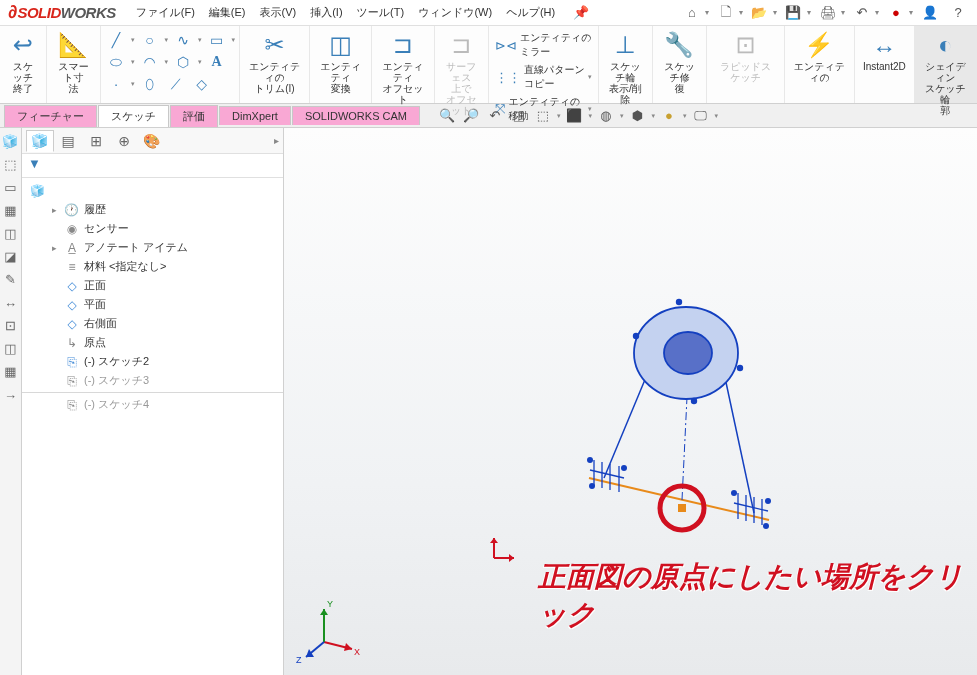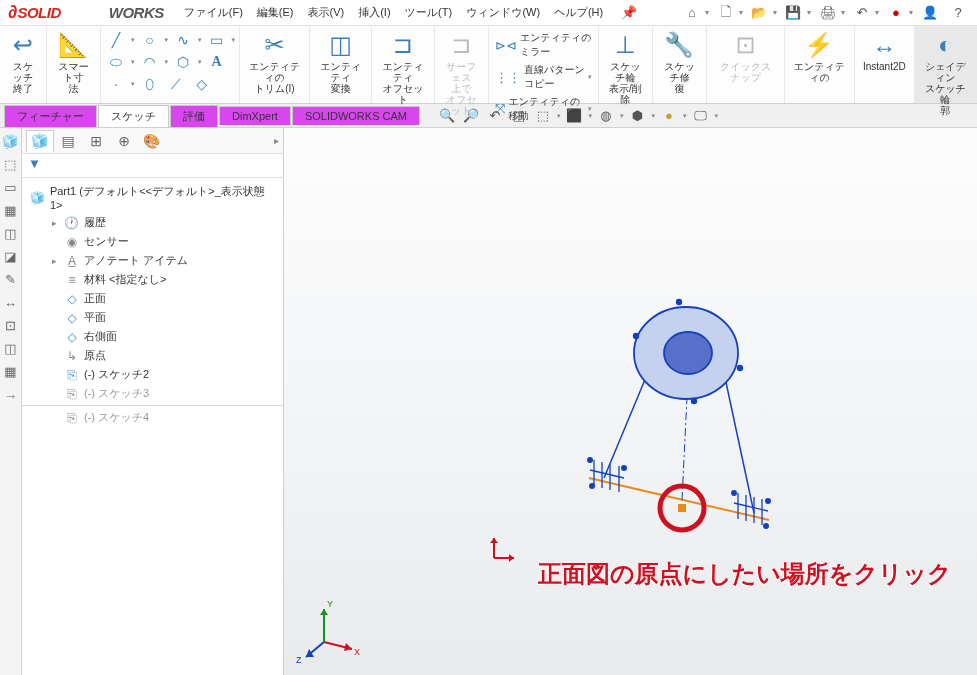--- a/index.html
+++ b/index.html
@@ -2,21 +2,21 @@
 <html><head>
 <meta charset="utf-8">
 <style>
   * { box-sizing: border-box; margin: 0; padding: 0; }
   body { font-family: "Meiryo UI", "MS Gothic", sans-serif; font-size: 11px; background: #fff; color: #333; width: 977px; height: 675px; overflow: hidden; position: relative; }
   
   
   .titlebar { height: 26px; display: flex; align-items: center; padding: 0 8px; background: #fff; border-bottom: 1px solid #e0e0e0; }
   .logo { color: #d9261c; font-weight: bold; font-style: italic; font-size: 15px; margin-right: 14px; letter-spacing: -0.5px; display: flex; align-items: center; }
   .logo-icon { font-size: 18px; margin-right: 1px; }
-  .logo-gray { color: #585858; font-style: italic; margin-left: 48px; }
+  .logo-gray { color: #585858; font-style: italic; }
   .menu-bar { display: flex; gap: 2px; }
   .menu-item { padding: 2px 6px; cursor: pointer; font-size: 11px; }
   .pin { margin-left: 12px; color: #4a90d9; font-size: 13px; }
   .title-icons { margin-left: auto; display: flex; align-items: center; gap: 6px; }
   .title-icons .ti { width: 22px; height: 20px; display: inline-flex; align-items: center; justify-content: center; color: #555; cursor: pointer; font-size: 13px; }
   .ti-drop { font-size: 8px; color: #888; margin-left: -4px; }
   
   
   .ribbon { height: 78px; display: flex; background: #fdfdfd; border-bottom: 1px solid #d0d0d0; }
   .rgroup { display: flex; flex-direction: column; align-items: center; padding: 4px 6px 2px; border-right: 1px solid #e8e8e8; }
@@ -26,21 +26,21 @@
   .rrow { display: flex; gap: 4px; align-items: center; }
   .rsmall { width: 22px; height: 20px; display: inline-flex; align-items: center; justify-content: center; font-size: 14px; color: #3a7fb8; cursor: pointer; }
   .rdrop { font-size: 7px; color: #888; }
   .rlabel { font-size: 10px; line-height: 1.1; text-align: center; margin-top: 1px; }
   .rbtn-dim { color: #bbb !important; }
   .rtext-btn { display: flex; align-items: center; gap: 3px; font-size: 10px; cursor: pointer; padding: 1px 2px; }
   .rtext-btn .ms { font-size: 13px; color: #3a7fb8; }
   
   
   .tabs-bar { height: 24px; display: flex; align-items: center; background: #f0f0f0; border-bottom: 1px solid #d0d0d0; padding: 0 4px; }
-  .tab { padding: 3px 12px; font-size: 11px; background: #d946ef; border: 1px solid #c8c8c8; border-bottom: none; cursor: pointer; margin-right: 1px; }
+  .tab { padding: 3px 12px; font-size: 11px; background: #f9a8d4; border: 1px solid #c8c8c8; border-bottom: none; cursor: pointer; margin-right: 1px; }
   .tab.active { background: #fff; }
   .view-toolbar { margin-left: 16px; display: flex; gap: 4px; align-items: center; }
   .vt-icon { width: 20px; height: 18px; display: inline-flex; align-items: center; justify-content: center; font-size: 13px; color: #555; cursor: pointer; }
   
   
   .main { display: flex; height: calc(675px - 26px - 78px - 24px); }
   .left-rail { width: 22px; background: #f4f4f4; border-right: 1px solid #d0d0d0; display: flex; flex-direction: column; gap: 8px; padding: 6px 2px; align-items: center; }
   .left-rail .lr { font-size: 13px; color: #666; cursor: pointer; }
   
   .tree-panel { width: 262px; background: #fff; border-right: 1px solid #d0d0d0; display: flex; flex-direction: column; }
@@ -55,21 +55,21 @@
   .tree-item.child { padding-left: 30px; }
   .tree-item .ti-icon { width: 16px; display: inline-flex; justify-content: center; margin-right: 4px; font-size: 12px; color: #e0a030; }
   .tree-item .ti-icon.blue { color: #4a90d9; }
   .tree-item .ti-icon.gray { color: #888; }
   .tree-item .exp { width: 10px; font-size: 9px; color: #888; margin-right: 2px; }
   .tree-divider { height: 1px; background: #d8d8d8; margin: 2px 0; }
   
   .viewport { flex: 1; position: relative; background: linear-gradient(180deg, #fdfdfd 0%, #f0f2f4 65%, #e8eaec 100%); }
   .viewport svg { position: absolute; }
   
-  .annotation { position: absolute; left: 538px; top: 558px; font-size: 24px; font-weight: bold; color: #d01020; text-shadow: 1px 1px 0 #fff, -1px 1px 0 #fff; }
+  .annotation { position: absolute; left: 538px; top: 558px; font-size: 28px; font-weight: bold; color: #d01020; text-shadow: 1px 1px 0 #fff, -1px 1px 0 #fff; font-style: italic; }
 </style>
 </head>
 <body>
 
 <div class="titlebar">
   <div class="logo">
     <span class="logo-icon">∂</span>
     <span>SOLID</span>
       <span class="logo-gray">WORKS</span>
   </div>
@@ -201,21 +201,21 @@
   <div class="rgroup">
     <div class="rbtn-large">
       <span class="ricon">🔧</span>
       <span class="rlabel" style="white-space:pre-line">スケッチ修
 復</span>
     </div>
   </div>
   <div class="rgroup rbtn-dim">
     <div class="rbtn-large">
       <span class="ricon rbtn-dim">⊡</span>
-      <span class="rlabel rbtn-dim">クイックスナップ</span>
+      <span class="rlabel rbtn-dim">ラピッドスケッチ</span>
     </div>
   </div>
   <div class="rgroup">
     <div class="rbtn-large">
       <span class="ricon">⚡</span>
       <span class="rlabel">エンティティの</span>
     </div>
   </div>
   <div class="rgroup">
     <div class="rbtn-large">
@@ -283,21 +283,20 @@
       <span class="tree-tab">⊕</span>
       <span class="tree-tab">🎨</span>
       <span style="margin-left:auto;font-size:10px;color:#888;cursor:pointer">▸</span>
     </div>
     <div class="tree-filter">
       <span class="ff">▼</span>
     </div>
     <div class="tree-body">
       <div class="tree-item root">
         <span class="ti-icon">🧊</span>
-        <span>Part1 (デフォルト&lt;&lt;デフォルト&gt;_表示状態 1&gt;</span>
       </div>
       <div class="tree-item child">
         <span class="exp">▸</span>
         <span class="ti-icon gray">🕐</span>
         <span>履歴</span>
       </div>
       <div class="tree-item child">
         <span class="exp"></span>
         <span class="ti-icon gray">◉</span>
         <span>センサー</span>

